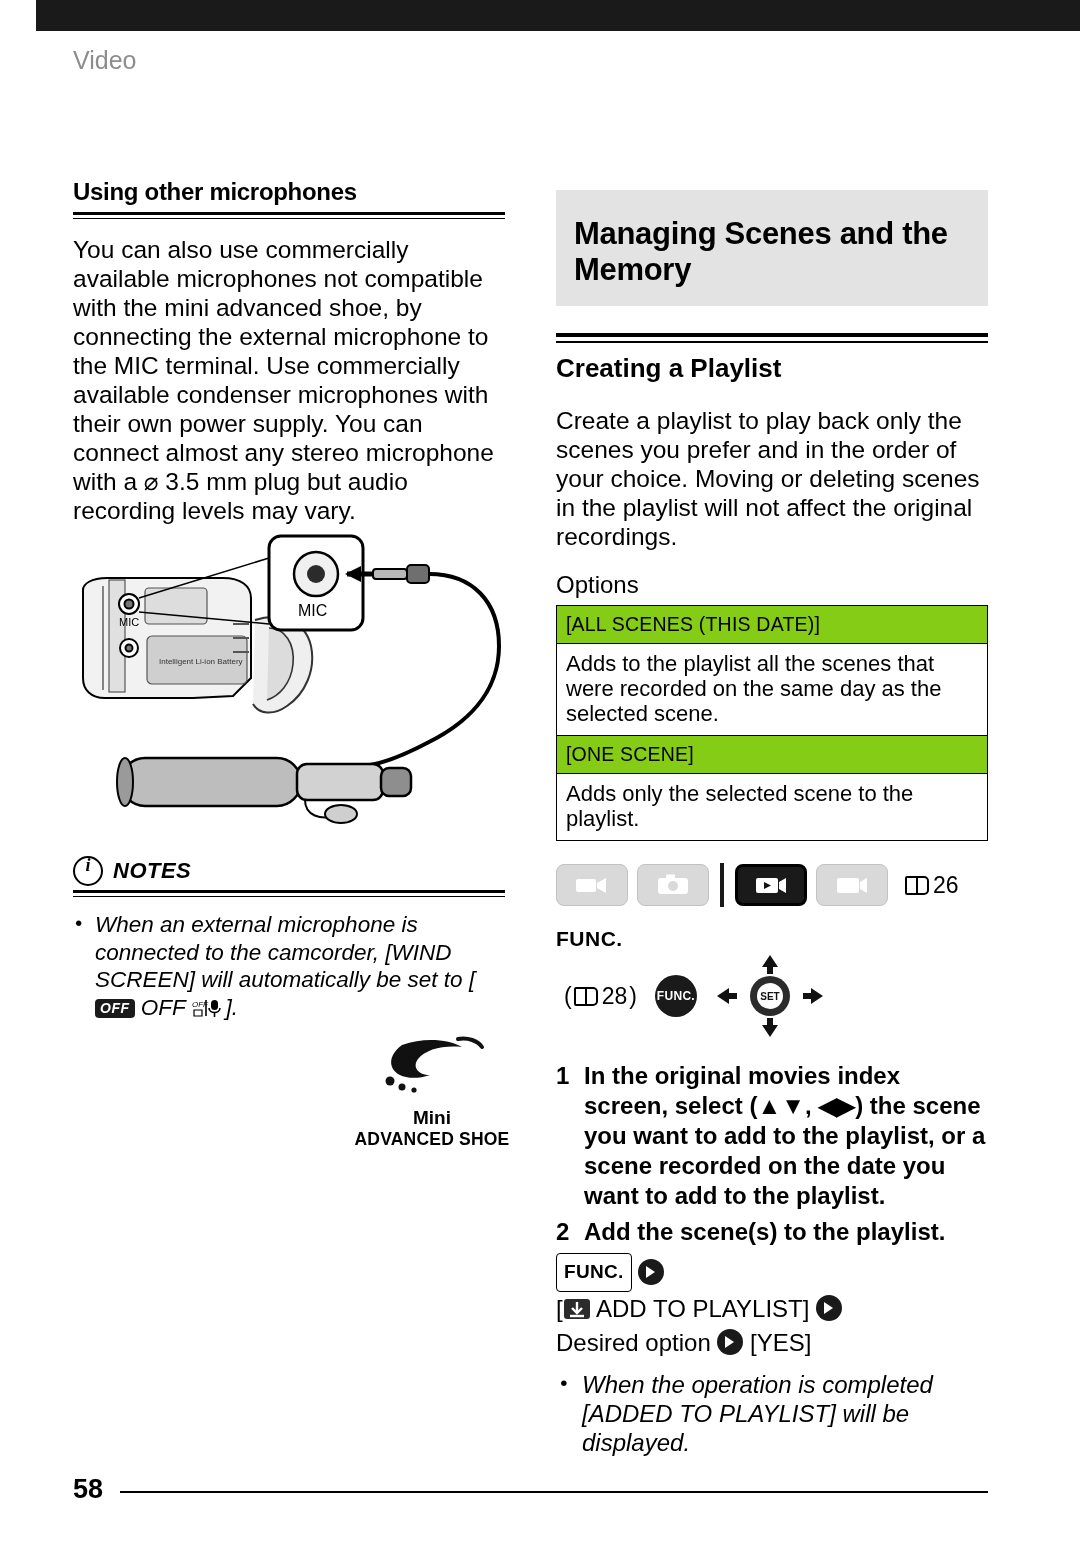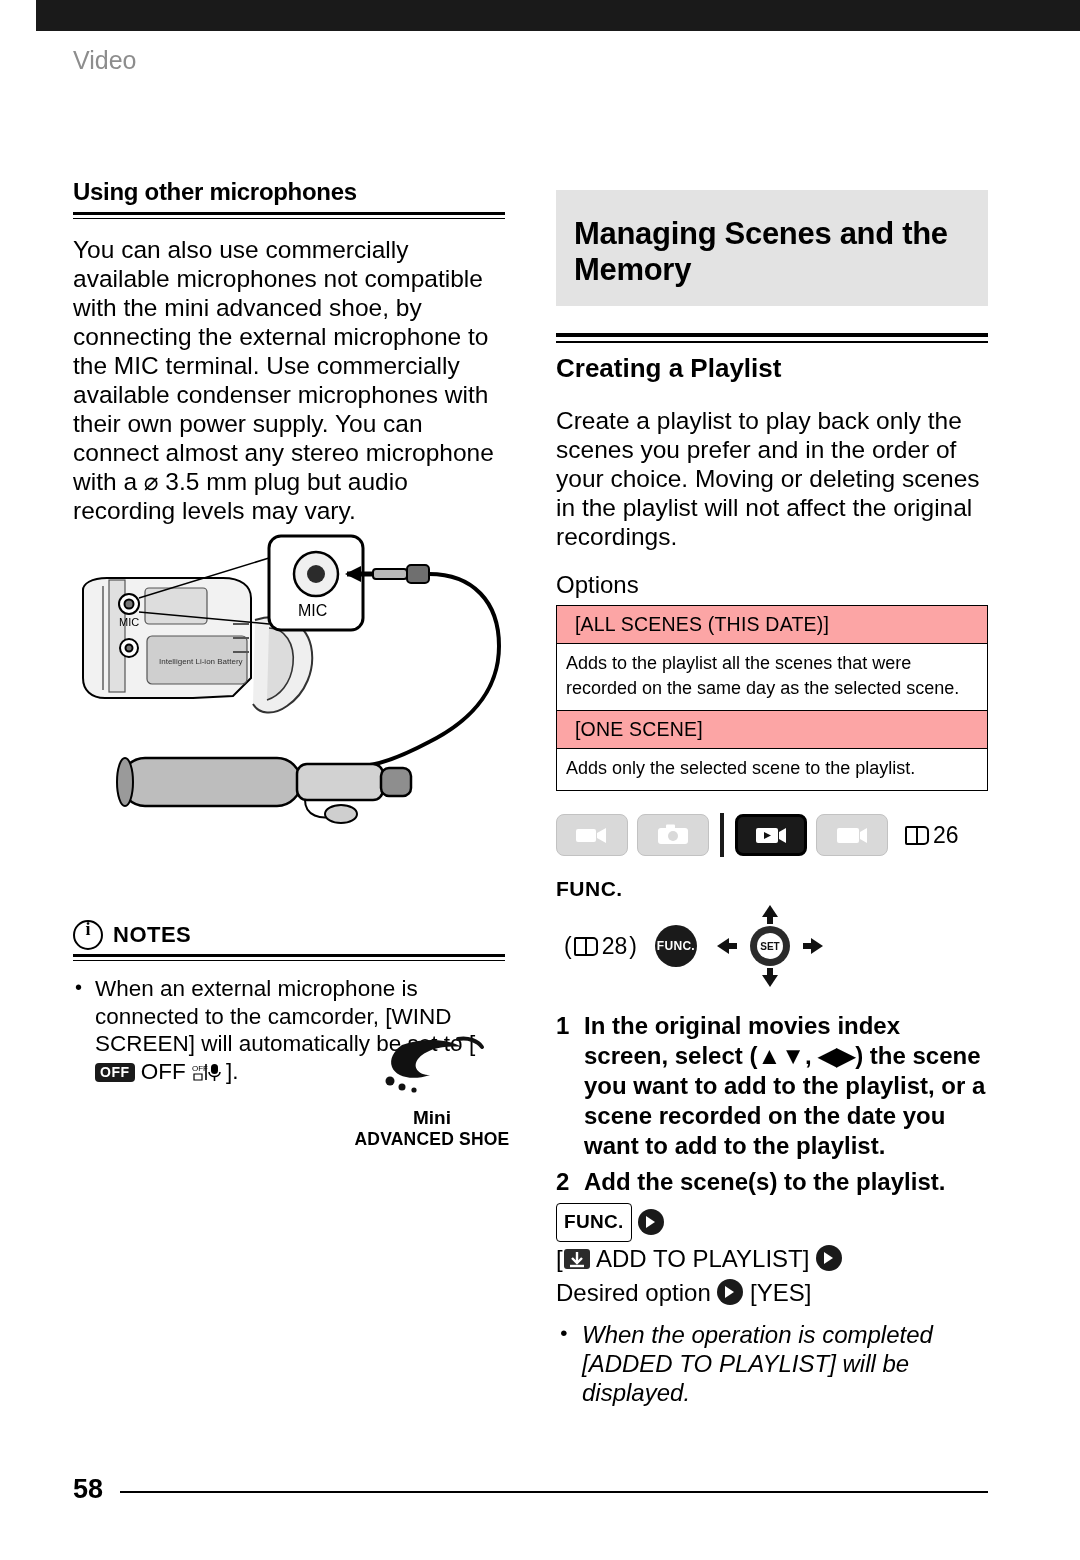--- a/index.html
+++ b/index.html
@@ -76,22 +76,23 @@
     position: absolute;
     left: 73px;
     top: 528px;
     width: 460px;
     height: 320px;
   }
 
   .notes-wrap {
     position: absolute;
     left: 73px;
-    top: 920px;
+    top: 856px;
     width: 432px;
+    font-style: italic;
   }
   .notes-head {
     display: flex;
     align-items: center;
     gap: 10px;
     margin-bottom: 4px;
   }
   .notes-title {
     font-size: 22px;
     font-weight: bold;
@@ -229,28 +230,28 @@
     font-size: 24px;
     margin: 0 0 6px 0;
   }
   .opt-table {
     width: 432px;
     border: 1.5px solid #000;
     border-collapse: collapse;
     box-sizing: border-box;
   }
   .opt-table .hdr {
-    background: #fca5a5;
+    background: #84cc16;
     font-size: 19.5px;
-    padding: 7px 18px;
+    padding: 7px 9px;
     border-bottom: 1px solid #000;
     letter-spacing: 0.2px;
   }
   .opt-table .cell {
-    font-size: 18px;
+    font-size: 22px;
     line-height: 25px;
     padding: 7px 9px 9px 9px;
   }
   .opt-table tr.second .hdr { border-top: 1px solid #000; }
 
   
   .mode-row {
     display: flex;
     align-items: center;
     margin-top: 22px;

